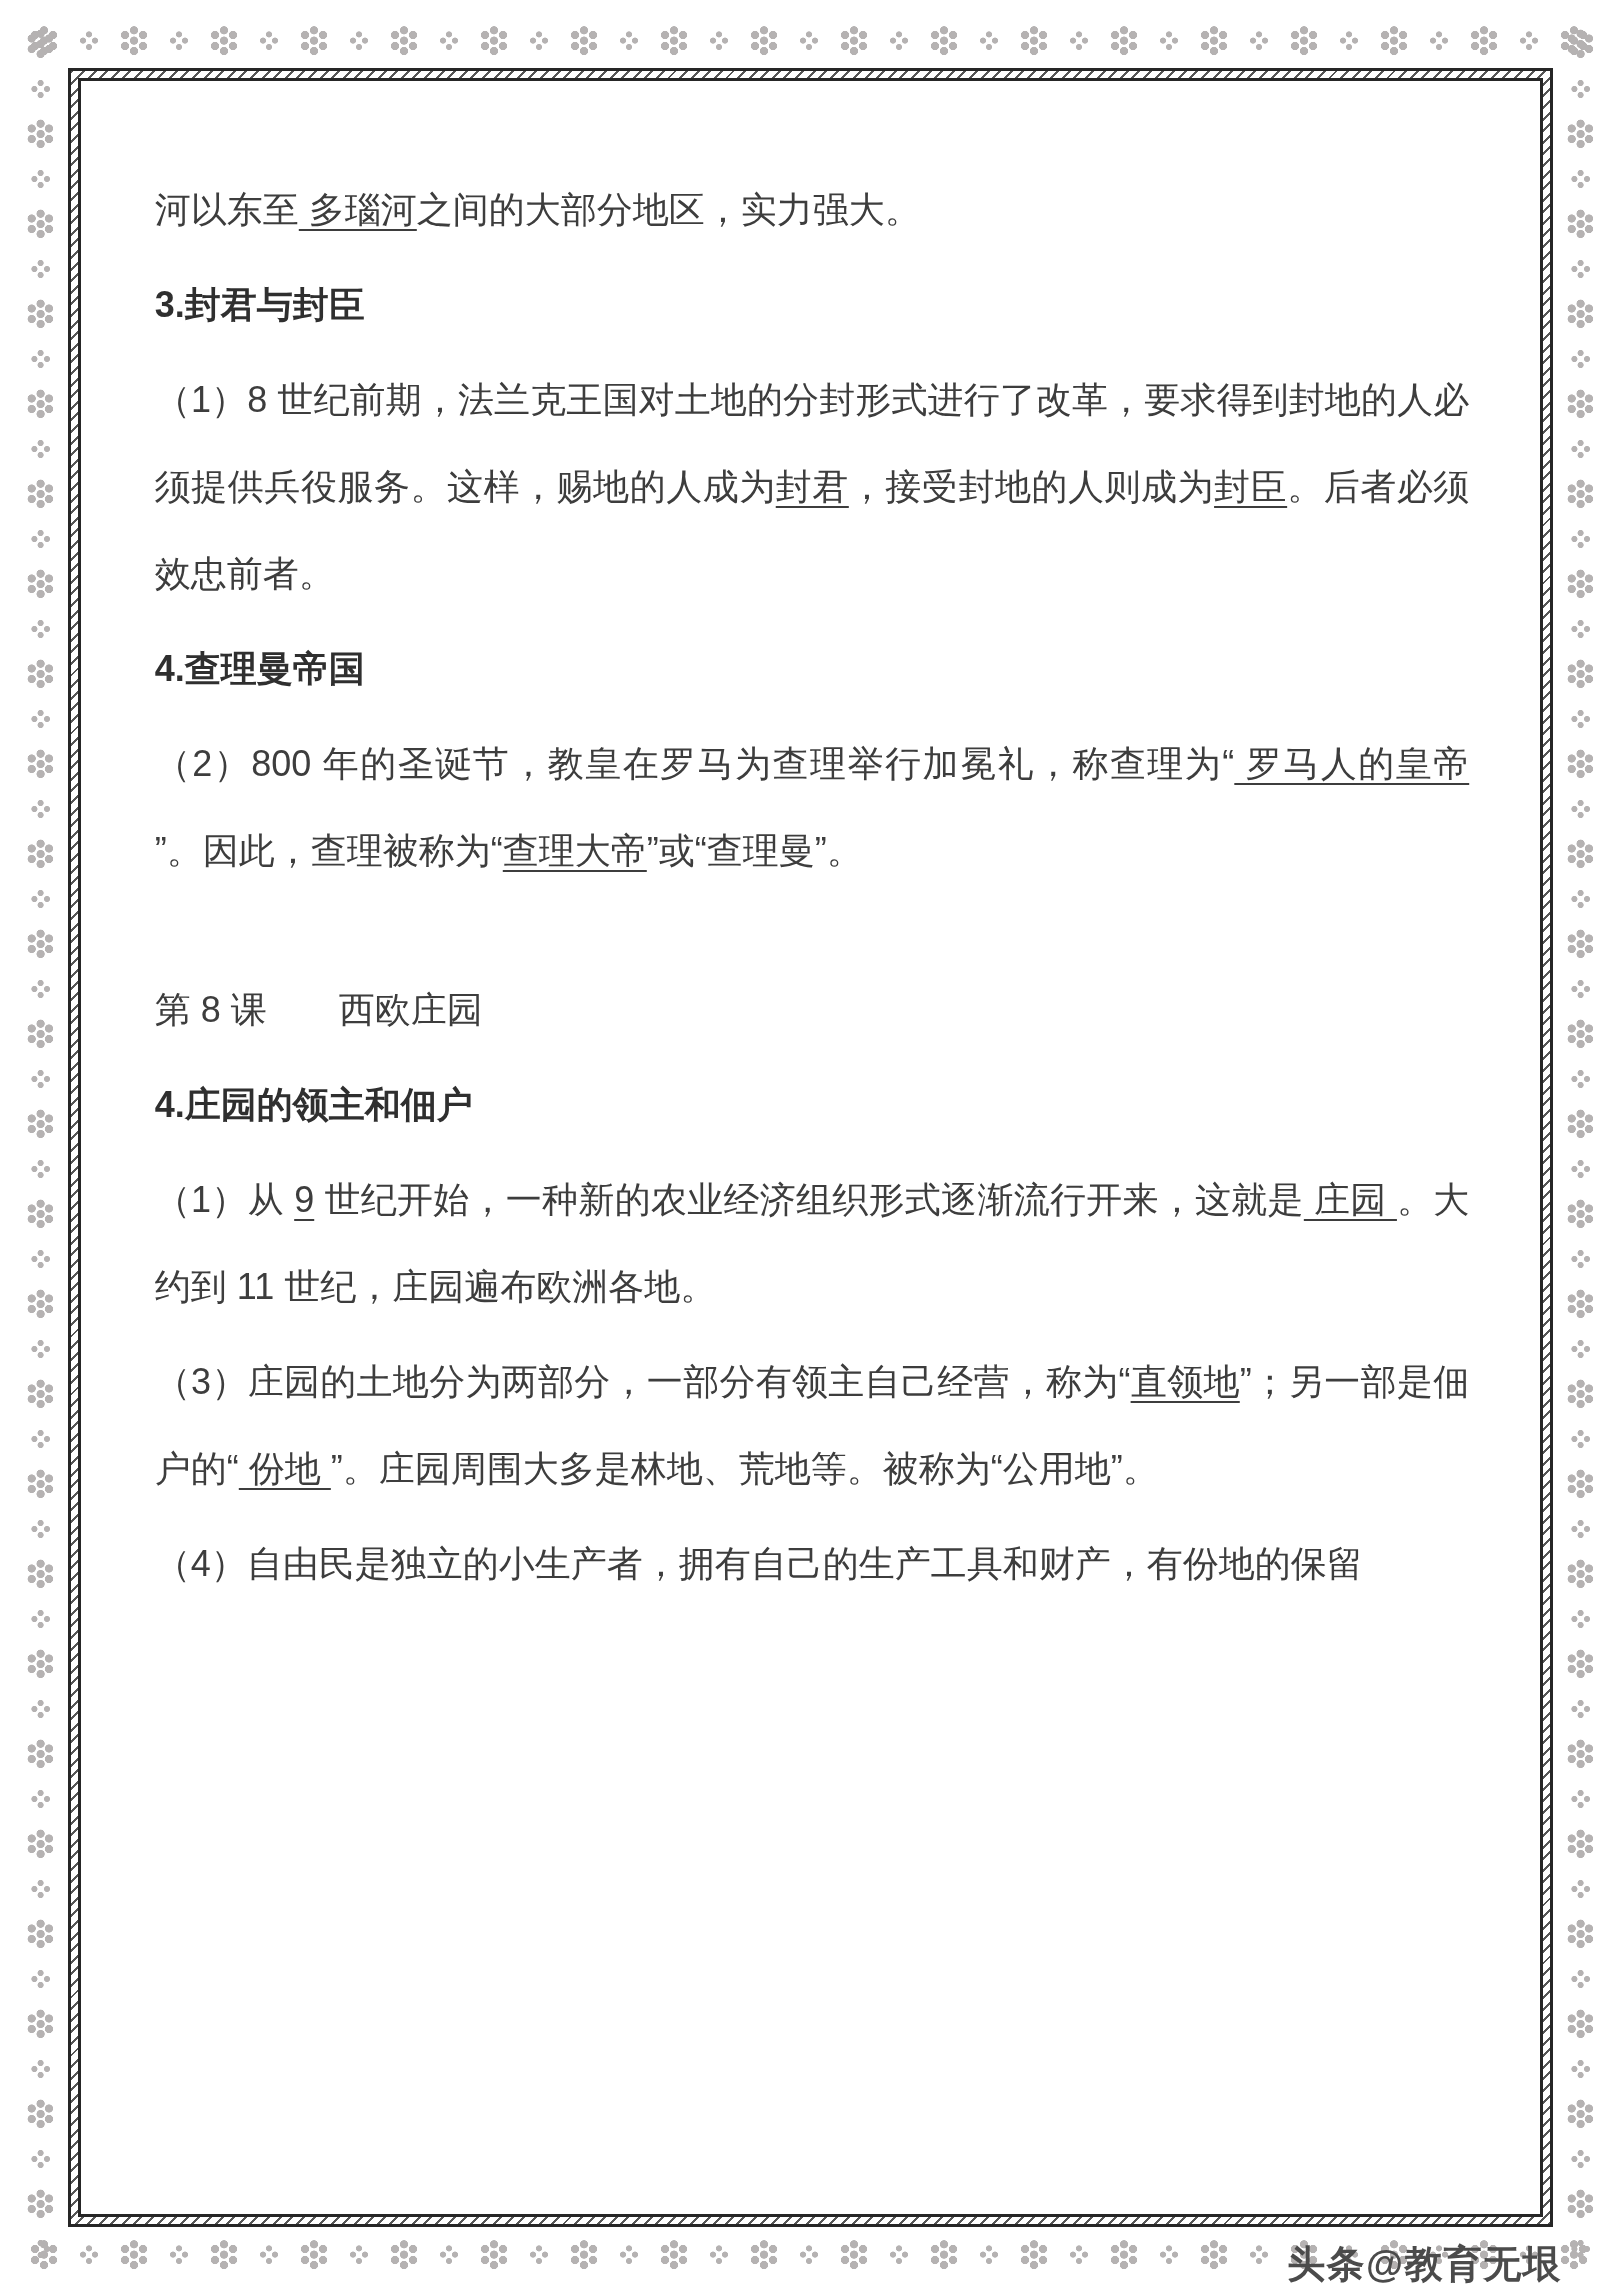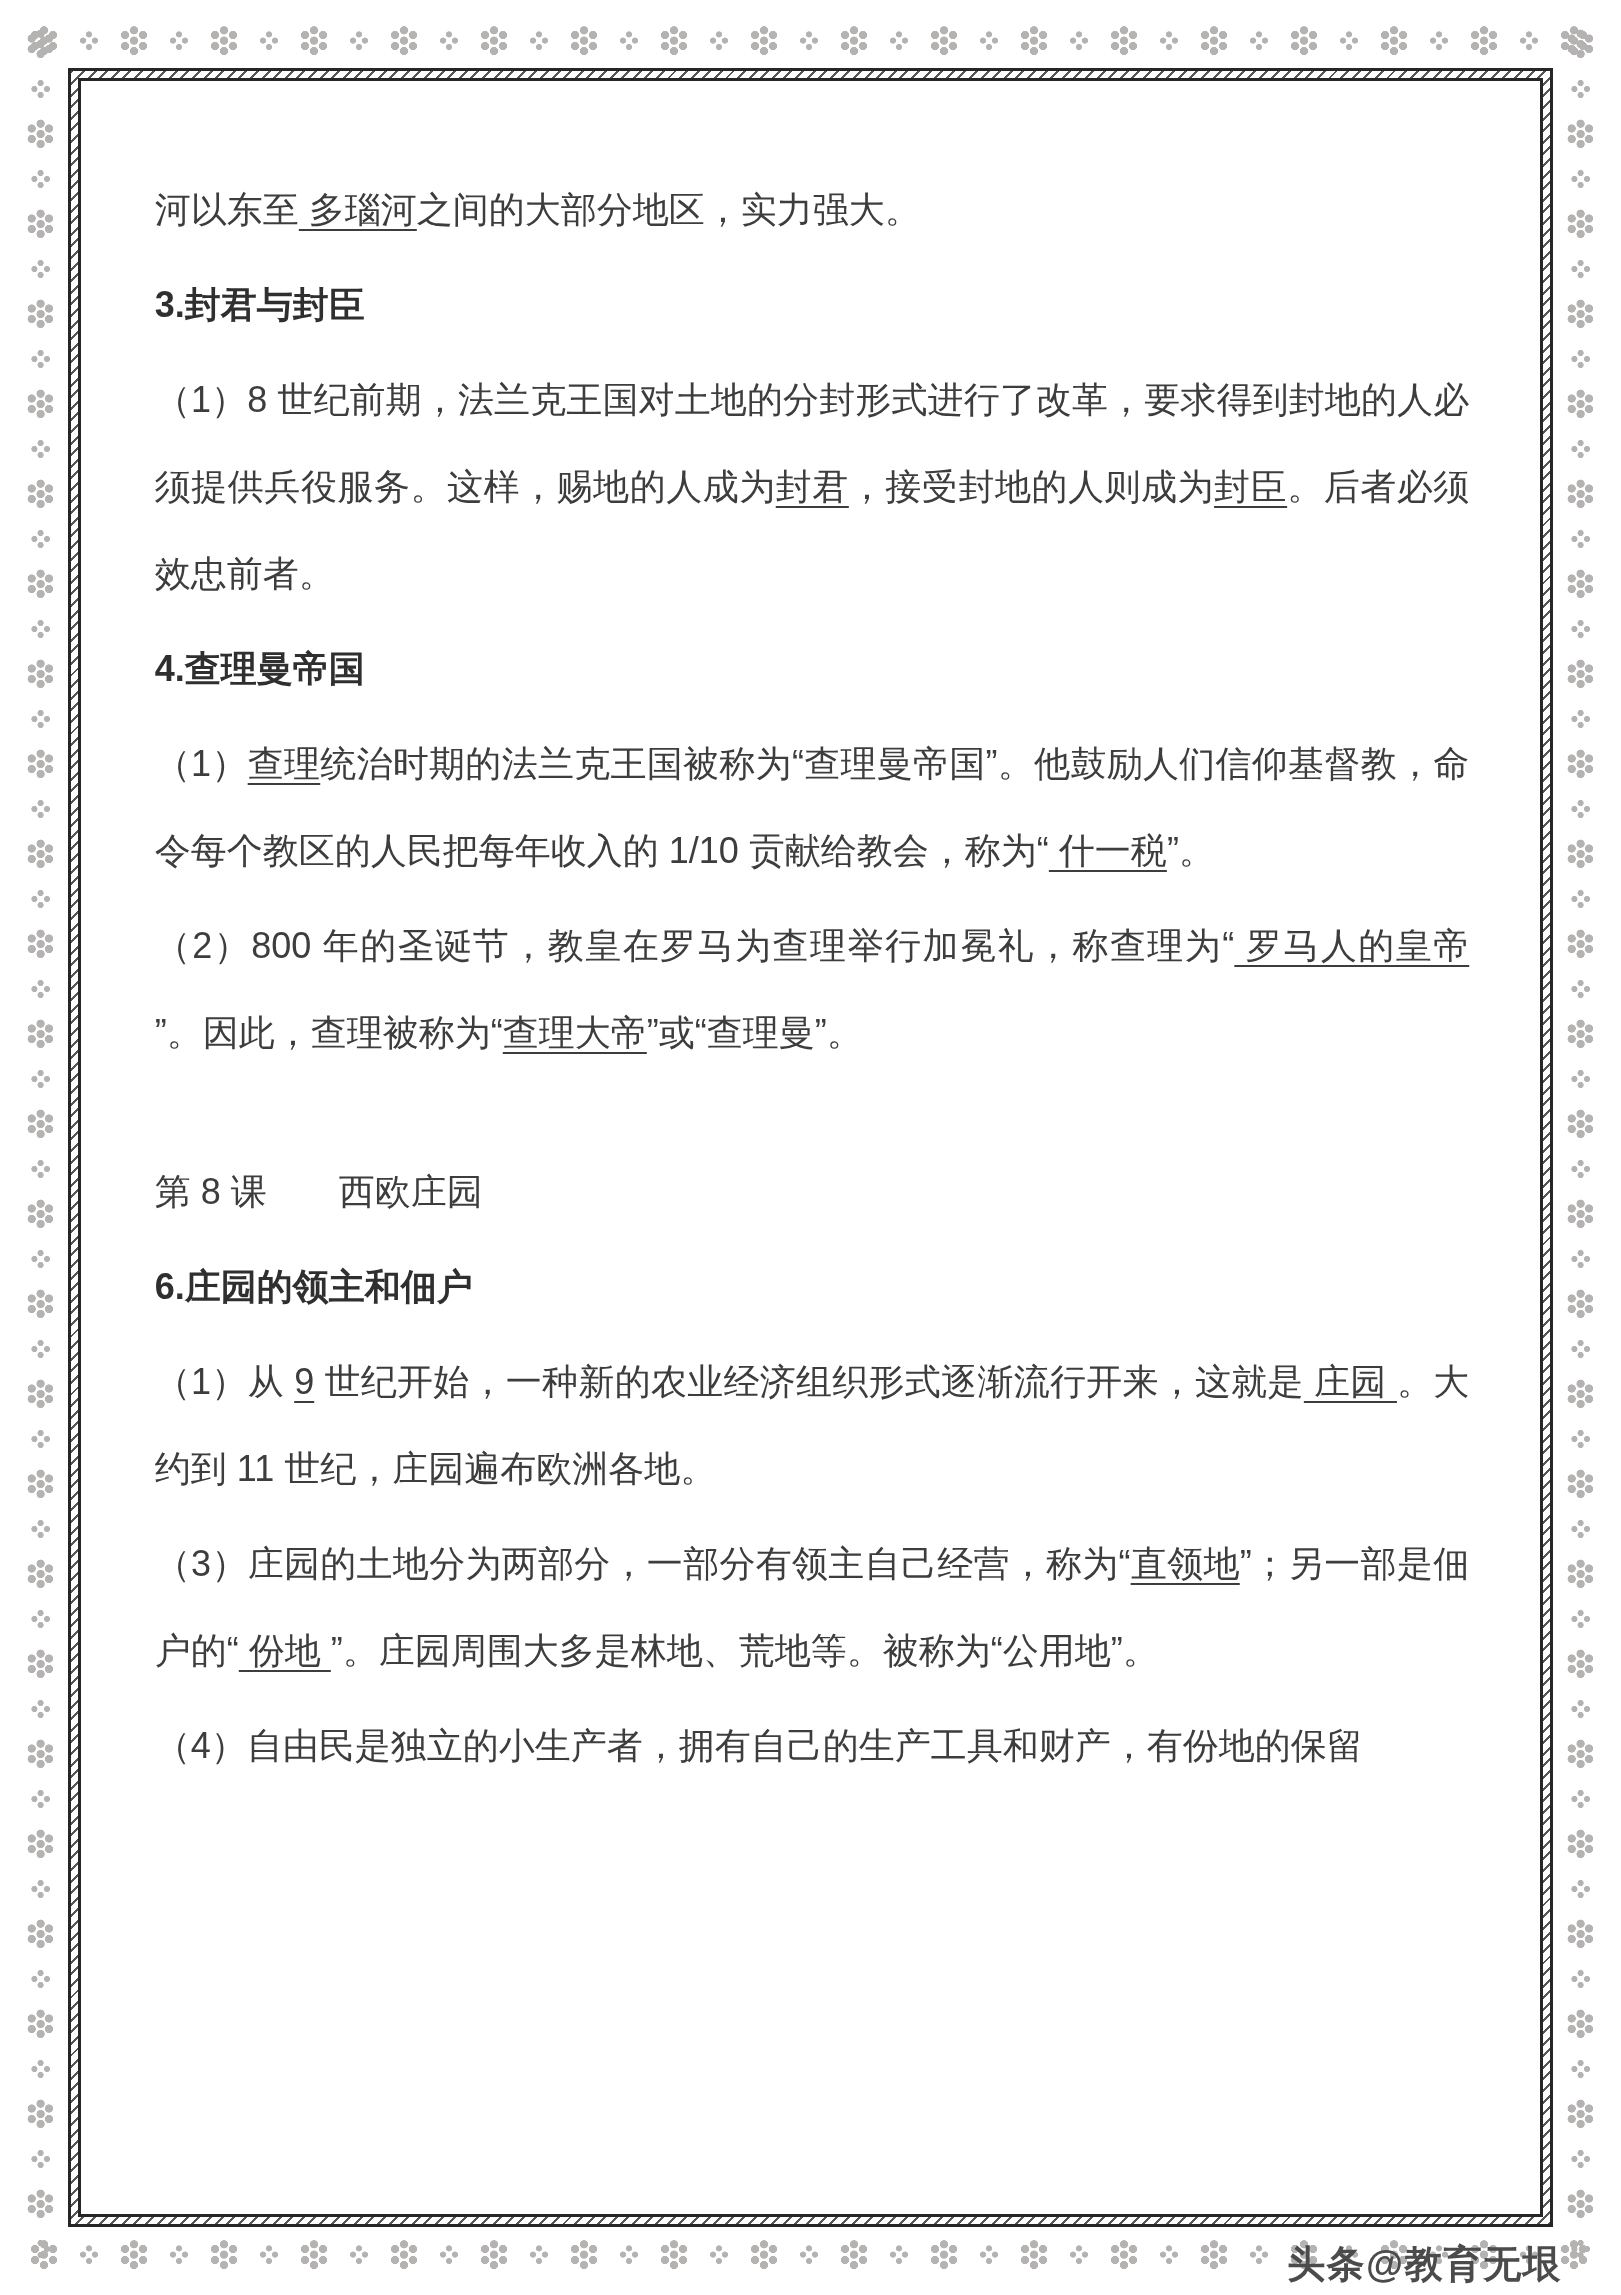--- a/index.html
+++ b/index.html
@@ -95,24 +95,23 @@
 <div class="band band-v band-left"></div>
 <div class="band band-v band-right"></div>
 
 <div class="frame">
   <div class="frame-fill">
     <div class="content">
         <div class="block paragraph"><span class="">河以东至</span><span class="u"> 多瑙河</span><span class="">之间的大部分地区，实力强大。</span></div>
         <div class="block heading"><span class="">3.封君与封臣</span></div>
         <div class="block paragraph"><span class="">（1）8 世纪前期，法兰克王国对土地的分封形式进行了改革，要求得到封地的人必须提供兵役服务。这样，赐地的人成为</span><span class="u">封君</span><span class="">，接受封地的人则成为</span><span class="u">封臣</span><span class="">。后者必须效忠前者。</span></div>
         <div class="block heading"><span class="">4.查理曼帝国</span></div>
-        <div class="block paragraph"><span class="">（1）</span><span class="u">查理</span><span class="">统治时期的法兰克王国被称为“查理曼帝国”。他鼓励人们信仰基督教，命令每个教区的人民把每年收入的 1/10 贡献给教会，称为“</span><span class="u"> 什一税</span><span class="">”。</span></div>
         <div class="block paragraph"><span class="">（2）800 年的圣诞节，教皇在罗马为查理举行加冕礼，称查理为“</span><span class="u"> 罗马人的皇帝 </span><span class="">”。因此，查理被称为“</span><span class="u">查理大帝</span><span class="">”或“查理曼”。</span></div>
         <div class="block section-title"><span class="">第 8 课　　西欧庄园</span></div>
-        <div class="block heading"><span class="">6.庄园的领主和佃户</span></div>
+        <div class="block heading"><span class="">4.庄园的领主和佃户</span></div>
         <div class="block paragraph"><span class="">（1）从 </span><span class="u">9</span><span class=""> 世纪开始，一种新的农业经济组织形式逐渐流行开来，这就是</span><span class="u"> 庄园 </span><span class="">。大约到 11 世纪，庄园遍布欧洲各地。</span></div>
         <div class="block paragraph"><span class="">（3）庄园的土地分为两部分，一部分有领主自己经营，称为“</span><span class="u">直领地</span><span class="">”；另一部是佃户的“</span><span class="u"> 份地 </span><span class="">”。庄园周围大多是林地、荒地等。被称为“公用地”。</span></div>
         <div class="block paragraph"><span class="">（4）自由民是独立的小生产者，拥有自己的生产工具和财产，有份地的保留</span></div>
       </div>
   </div>
 </div>
 
 <div class="watermark">头条@教育无垠</div>
 
 

